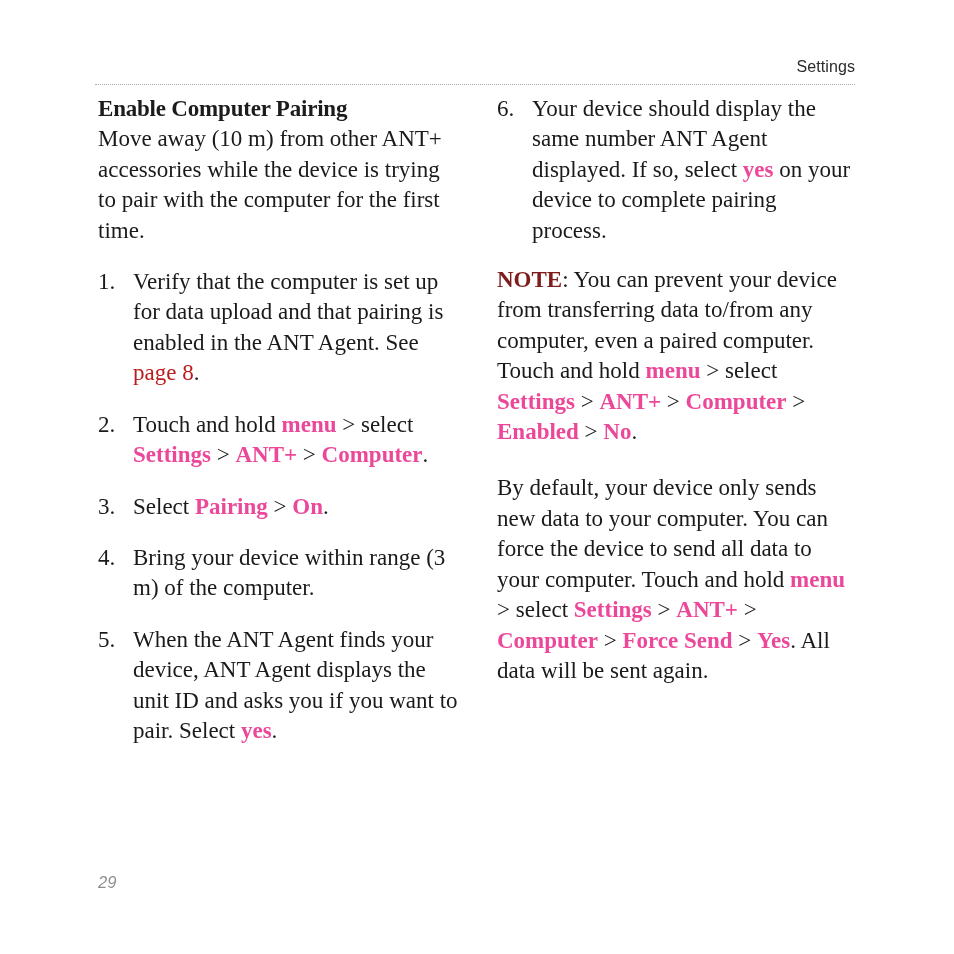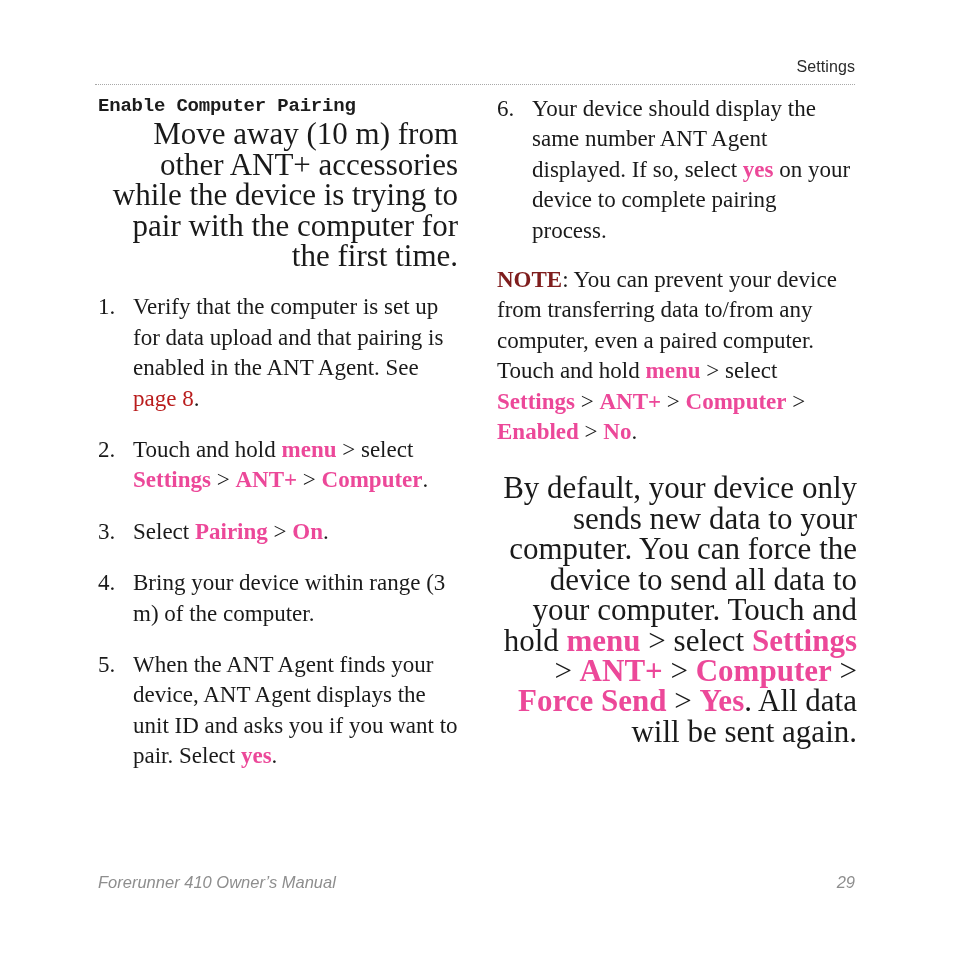--- a/index.html
+++ b/index.html
@@ -51,35 +51,35 @@
   
   .col {
     position: absolute;
     top: 94px;
     width: 360px;
   }
   .col-left  { left: 98px; }
   .col-right { left: 497px; }
 
   h2.section-head {
-    font-family: Liberation Mono, monospace;
-    font-size: 19px;
+    font-family: Liberation Serif, serif;
+    font-size: 23px;
     font-weight: bold;
     color: #1c1c1c;
     margin: 0 0 1px 0;
     letter-spacing: -0.2px;
     line-height: 1.28;
   }
 
   p.body {
-    font-size: 31px;
+    font-size: 23px;
     line-height: 30.4px;
     margin: 0;
     color: #1a1a1a;
-    text-align: right;
+    text-align: left;
     hyphens: none;
   }
 
   
   ol.steps {
     list-style: none;
     margin: 0;
     padding: 0;
   }
   ol.steps > li {
@@ -188,17 +188,16 @@
       </ol>
 
     <p class="note"><b class="strong">NOTE</b><span>: You can prevent your device from transferring data to/from any computer, even a paired computer. Touch and hold </span><b class="ui">menu</b><span> &gt; select </span><b class="ui">Settings</b><span> &gt; </span><b class="ui">ANT+</b><span> &gt; </span><b class="ui">Computer</b><span> &gt; </span><b class="ui">Enabled</b><span> &gt; </span><b class="ui">No</b><span>.</span></p>
 
     <div class="right-section">
       <p class="body"><span>By default, your device only sends new data to your computer. You can force the device to send all data to your computer. Touch and hold </span><b class="ui">menu</b><span> &gt; select </span><b class="ui">Settings</b><span> &gt; </span><b class="ui">ANT+</b><span> &gt; </span><b class="ui">Computer</b><span> &gt; </span><b class="ui">Force Send</b><span> &gt; </span><b class="ui">Yes</b><span>. All data will be sent again.</span></p>
     </div>
   </div>
 
   <div class="footer">
-    <span>Forerunner 410 Owner’s Manual</span>
     <span class="footer-page">29</span>
   </div>
 
 </div>
 
 </body></html>

